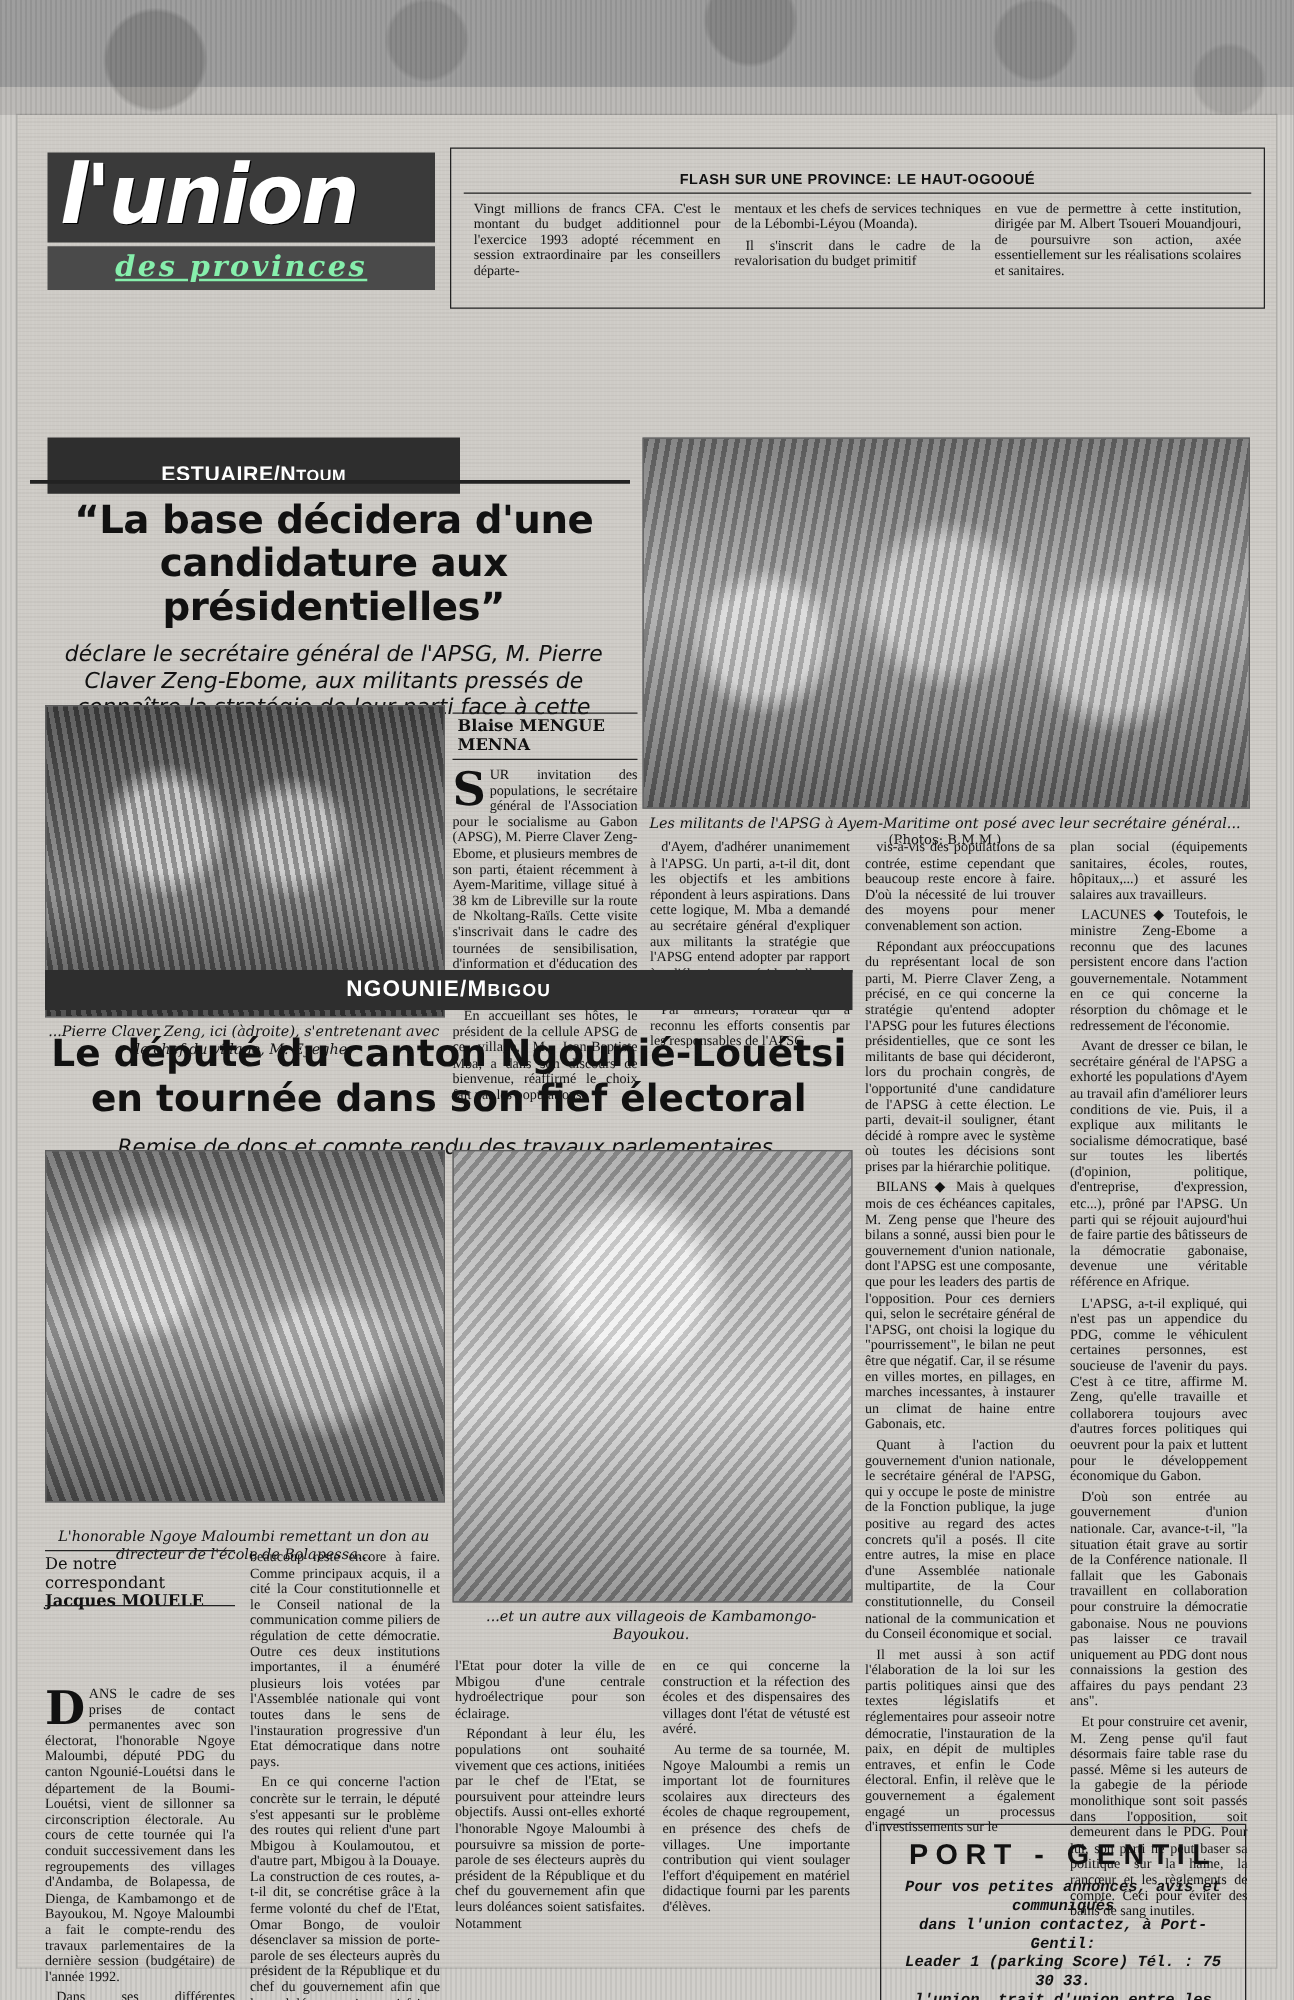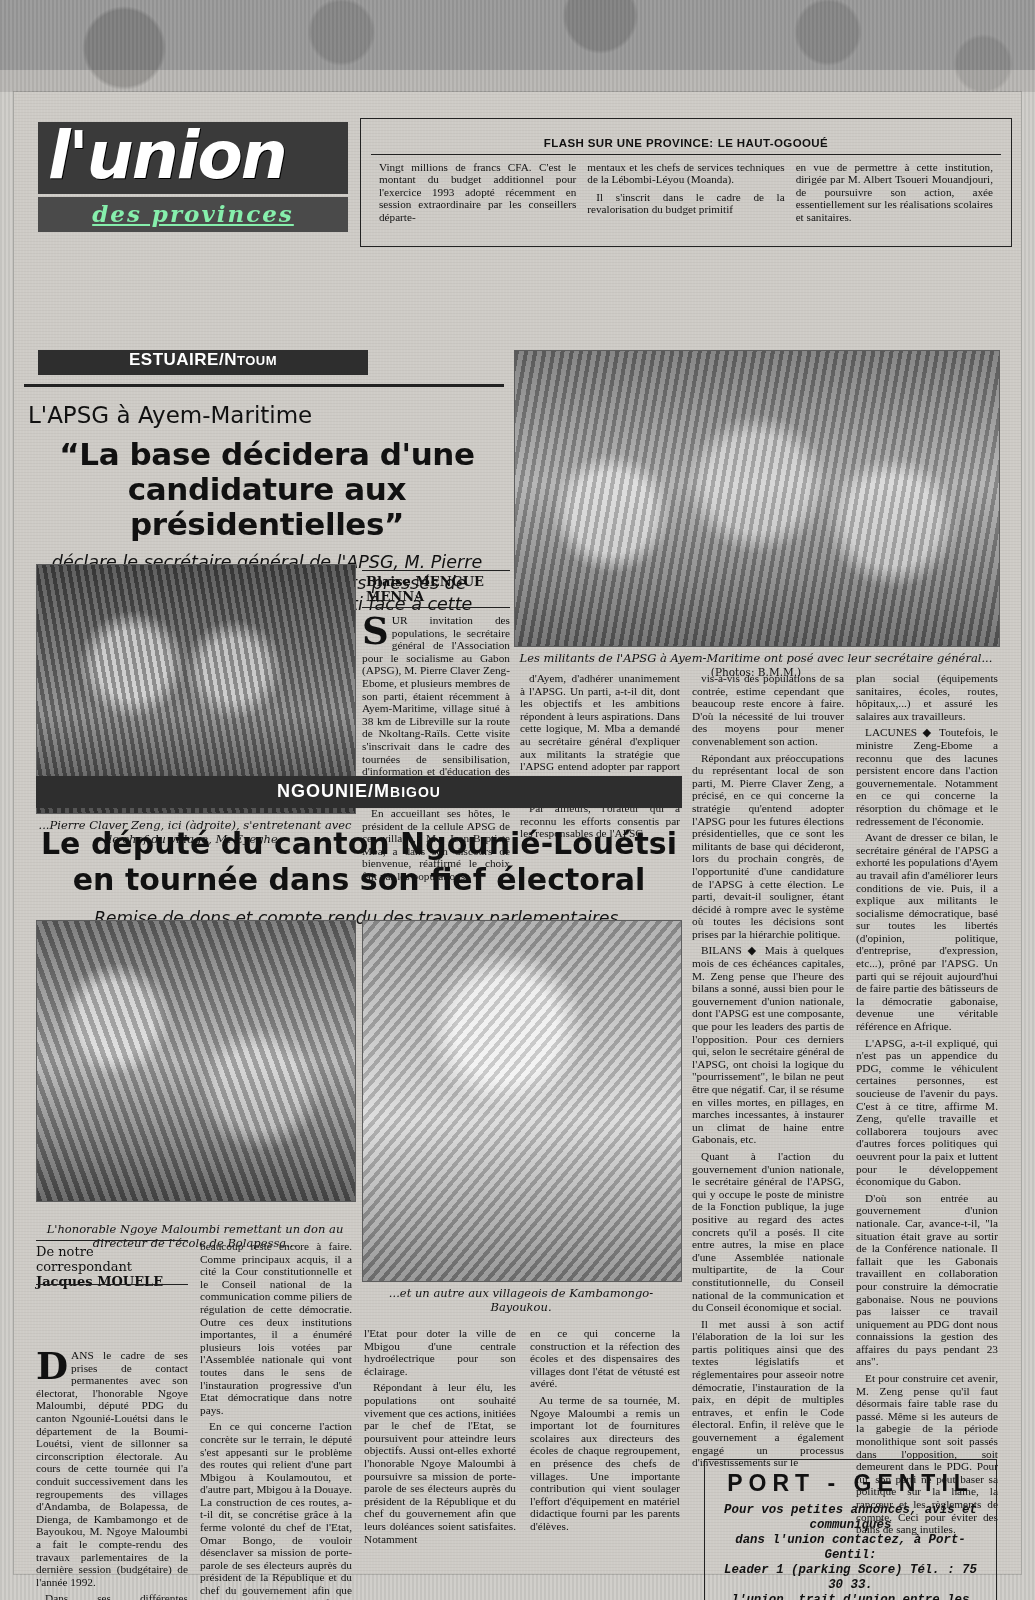--- a/index.html
+++ b/index.html
@@ -73,21 +73,21 @@
   .flash-col{flex:1;}
 
   
   .banner{
     background:#2e2e2e;color:#fff;
     font-family:"Liberation Sans", sans-serif;font-weight:bold;
     text-align:center;letter-spacing:.5px;
   }
 
   .estuaire-wrap{position:absolute;left:24px;top:258px;width:330px;}
-  .estuaire-banner{font-size:17px;padding:0 0 5px;}
+  .estuaire-banner{font-size:17px;padding:20px 0 5px;}
   .estuaire-banner .small{font-size:13px;}
 
   .kicker{
     font-family:"DejaVu Sans", sans-serif;
     font-size:23px;margin:12px 0 0;color:#111;
   }
   .headline{
     font-family:"DejaVu Sans", sans-serif;font-weight:bold;
     font-size:31px;line-height:35px;text-align:center;margin:9px 0 0;
     letter-spacing:-.4px;
@@ -217,21 +217,20 @@
   </div>
 
   <div class="estuaire-wrap">
     <div class="banner estuaire-banner">
       <span>ESTUAIRE/N</span><span class="small">TOUM</span>
     </div>
   </div>
   <div style="position:absolute;left:10px;top:292px;width:480px;height:3px;background:#222"></div>
 
   <div style="position:absolute;left:14px;top:298px;width:478px;">
-    <div class="kicker">L'APSG à Ayem-Maritime</div>
     <div class="headline">“La base décidera d'une candidature aux présidentielles”</div>
     <div class="subhead">déclare le secrétaire général de l'APSG, M. Pierre Claver Zeng-Ebome, aux militants pressés de connaître la stratégie de leur parti face à cette échéance capitale.</div>
   </div>
 
   <div class="photo p-group" style="position:absolute;left:500px;top:258px;width:484px;height:295px;"></div>
   <div class="caption" style="position:absolute;left:500px;top:556px;width:484px;">
     <span>Les militants de l'APSG à Ayem-Maritime ont posé avec leur secrétaire général...</span>
     <span class="credit">(Photos: B.M.M.)</span>
   </div>
 

